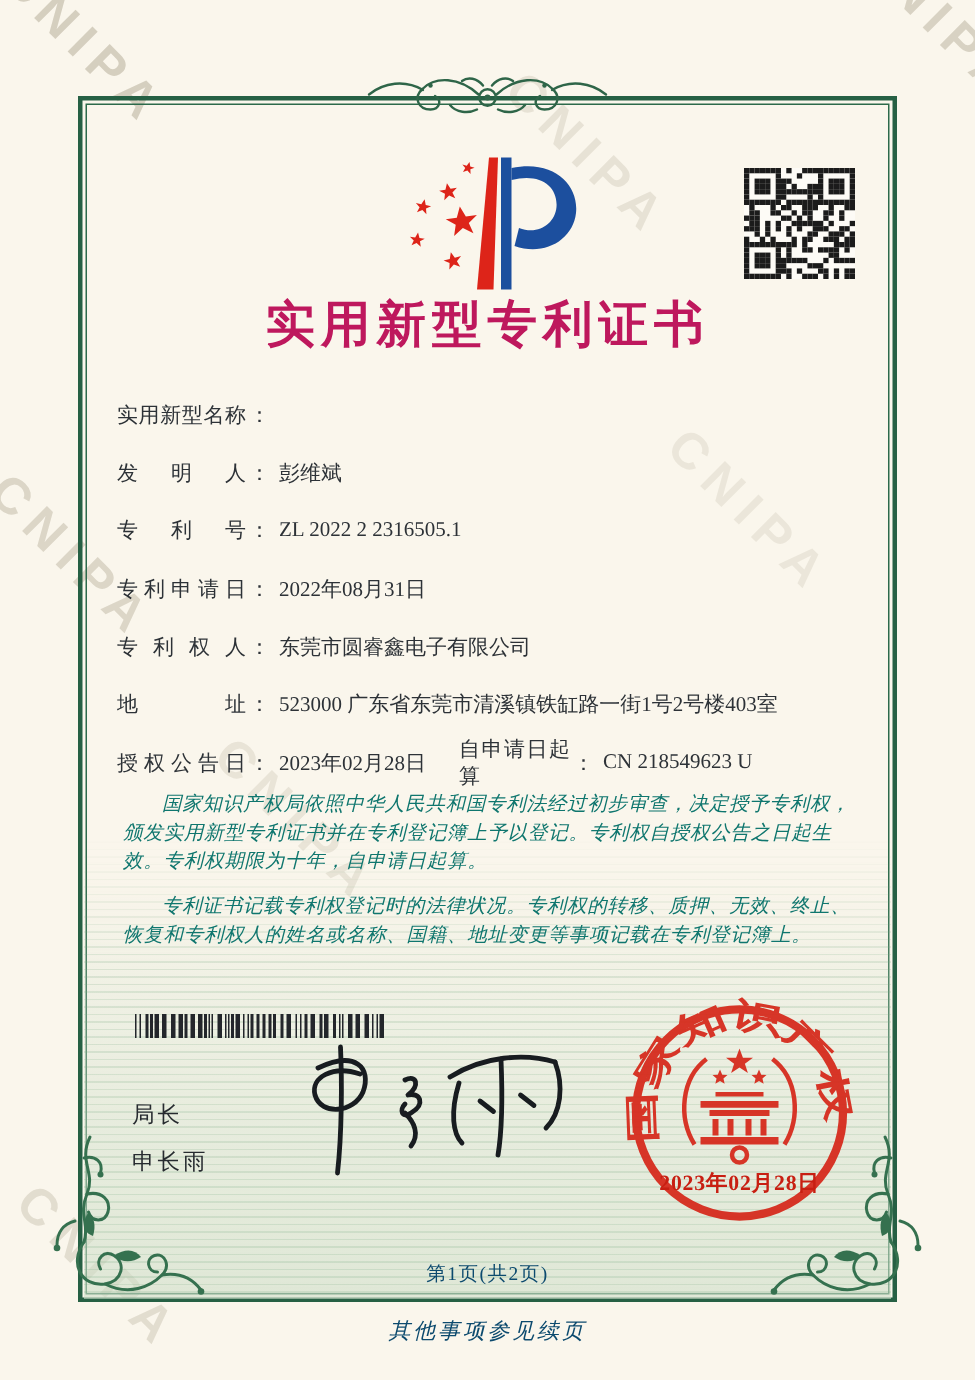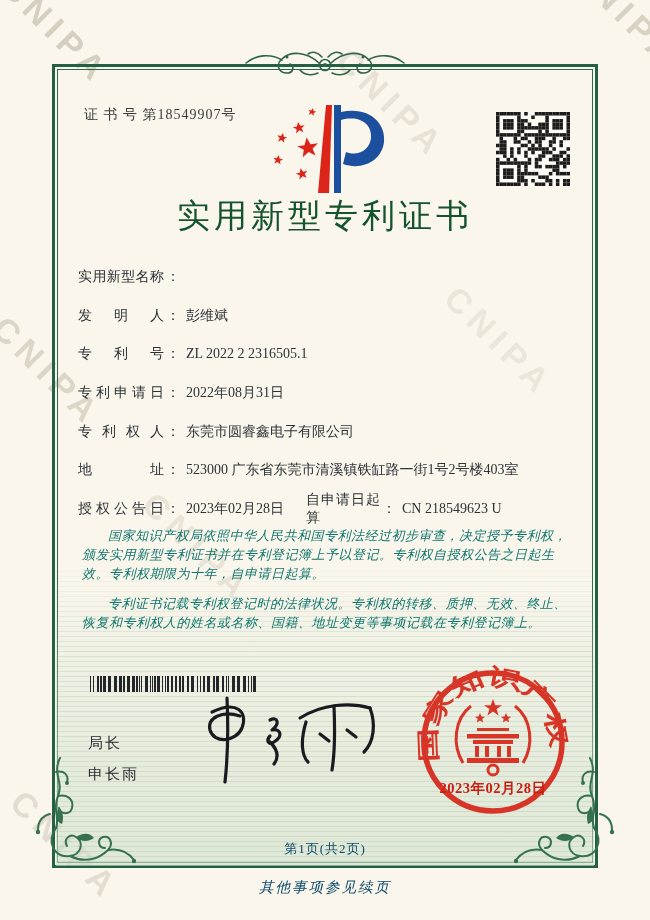--- a/index.html
+++ b/index.html
@@ -29,21 +29,21 @@
       pointer-events:none;}
   .ornament-top{position:absolute;left:240px;top:48px;}
   .flourish{position:absolute;width:116px;height:116px;top:756px;}
   .flourish.bl{left:26px;}
   .flourish.br{left:508px;transform:scaleX(-1);}
   
   .certno{position:absolute;left:84px;top:106px;font-size:14px;color:#3a3a3a;letter-spacing:1px;}
   .logo{position:absolute;left:266px;top:102px;}
   .qr{position:absolute;left:496px;top:112px;}
   .title{position:absolute;left:52px;top:194px;width:546px;text-align:center;
-         font-size:33px;font-weight:normal;color:#14532d;letter-spacing:4px;}
+         font-size:33px;font-weight:bold;color:#be185d;letter-spacing:4px;}
   
   .fields{position:absolute;left:78px;top:258px;width:492px;font-size:14px;color:#2d3237;}
   .frow{display:flex;align-items:center;height:38.6px;}
   .flabel{display:inline-block;width:86px;text-align:justify;text-align-last:justify;flex:none;}
   .fcolon{flex:none;margin:0 6px 0 2px;}
   .fvalue{white-space:nowrap;}
   .flabel2{display:inline-block;width:74px;text-align:justify;text-align-last:justify;flex:none;margin-left:22px;}
   
   .body-text{position:absolute;left:82px;top:526px;width:486px;font-size:13px;
              font-style:italic;color:#0f766e;line-height:19px;}
@@ -128,21 +128,20 @@
     </g>
     <g fill="#35714f">
       <path d="M33,52 C28,60 30,66 36,68 C38,61 37,56 33,52 Z"></path>
       <path d="M50,81 C58,76 64,77 68,82 C62,86 55,86 50,81 Z"></path>
       <circle cx="12" cy="76" r="2.2"></circle>
         <circle cx="108" cy="105" r="2.2"></circle>
         <circle cx="41" cy="27" r="2"></circle>
     </g>
   </svg>
 
-  <div class="certno">证 书 号 第18549907号</div>
 
   <svg class="logo" width="124" height="94" viewBox="0 0 124 94">
     <defs>
       <path id="st" d="M0,-10 L2.9,-3.1 10,-3.1 4.2,1.2 6.2,8.1 0,3.9 -6.2,8.1 -4.2,1.2 -10,-3.1 -2.9,-3.1 Z"></path>
     </defs>
     <g fill="#dd2419">
       <use href="#st" transform="translate(46,10) scale(0.42) rotate(14)"></use>
       <use href="#st" transform="translate(33,26) scale(0.6) rotate(-10)"></use>
       <use href="#st" transform="translate(16,36) scale(0.52) rotate(12)"></use>
       <use href="#st" transform="translate(42,46) scale(1.05) rotate(-8)"></use>

